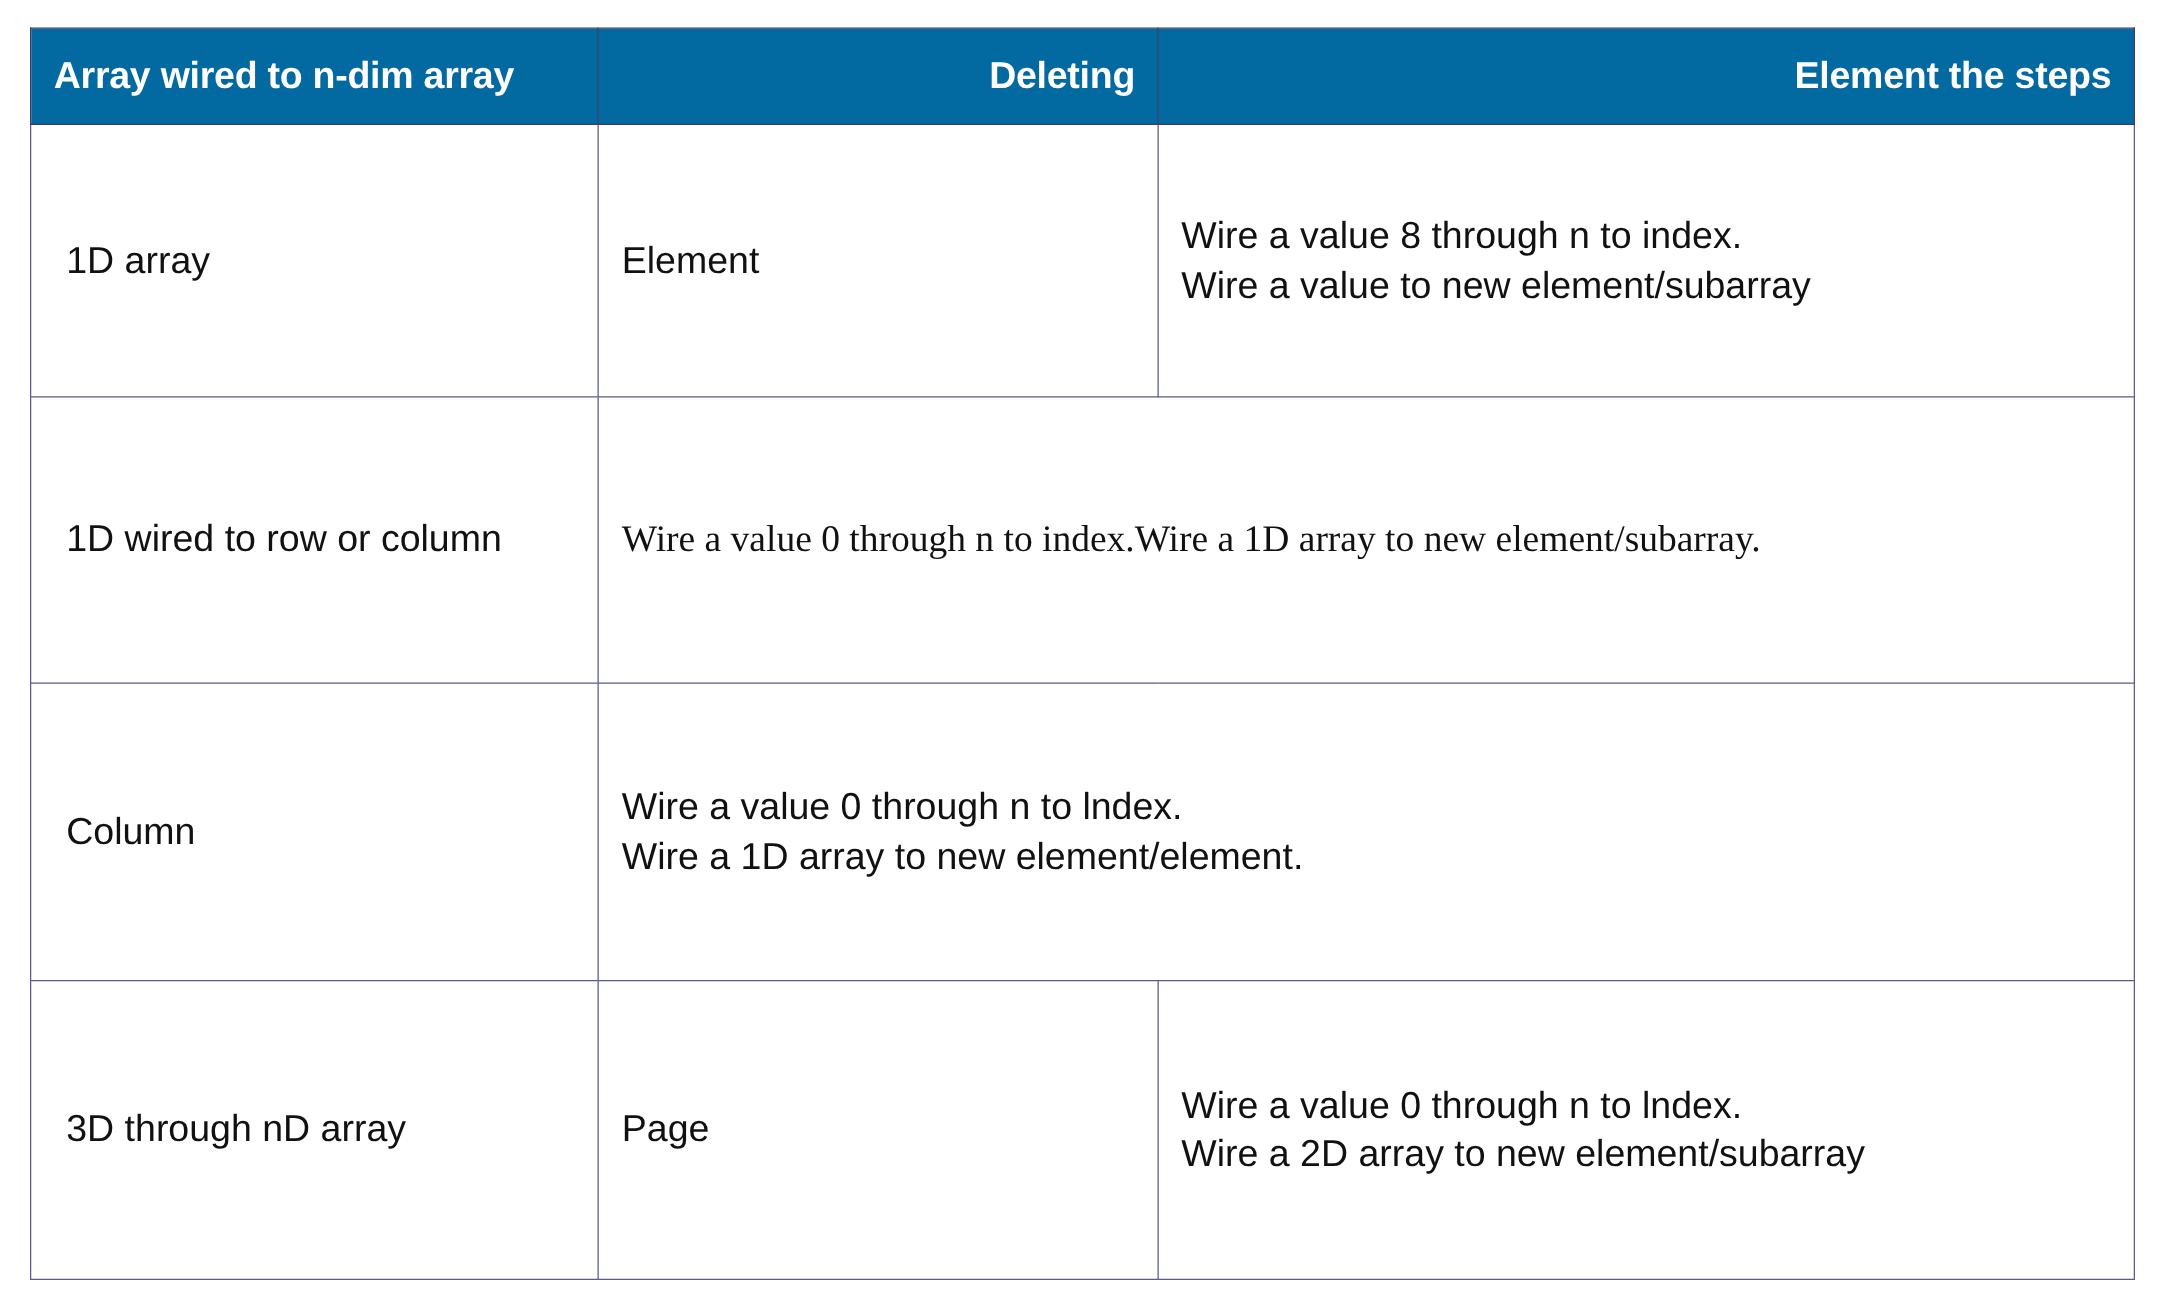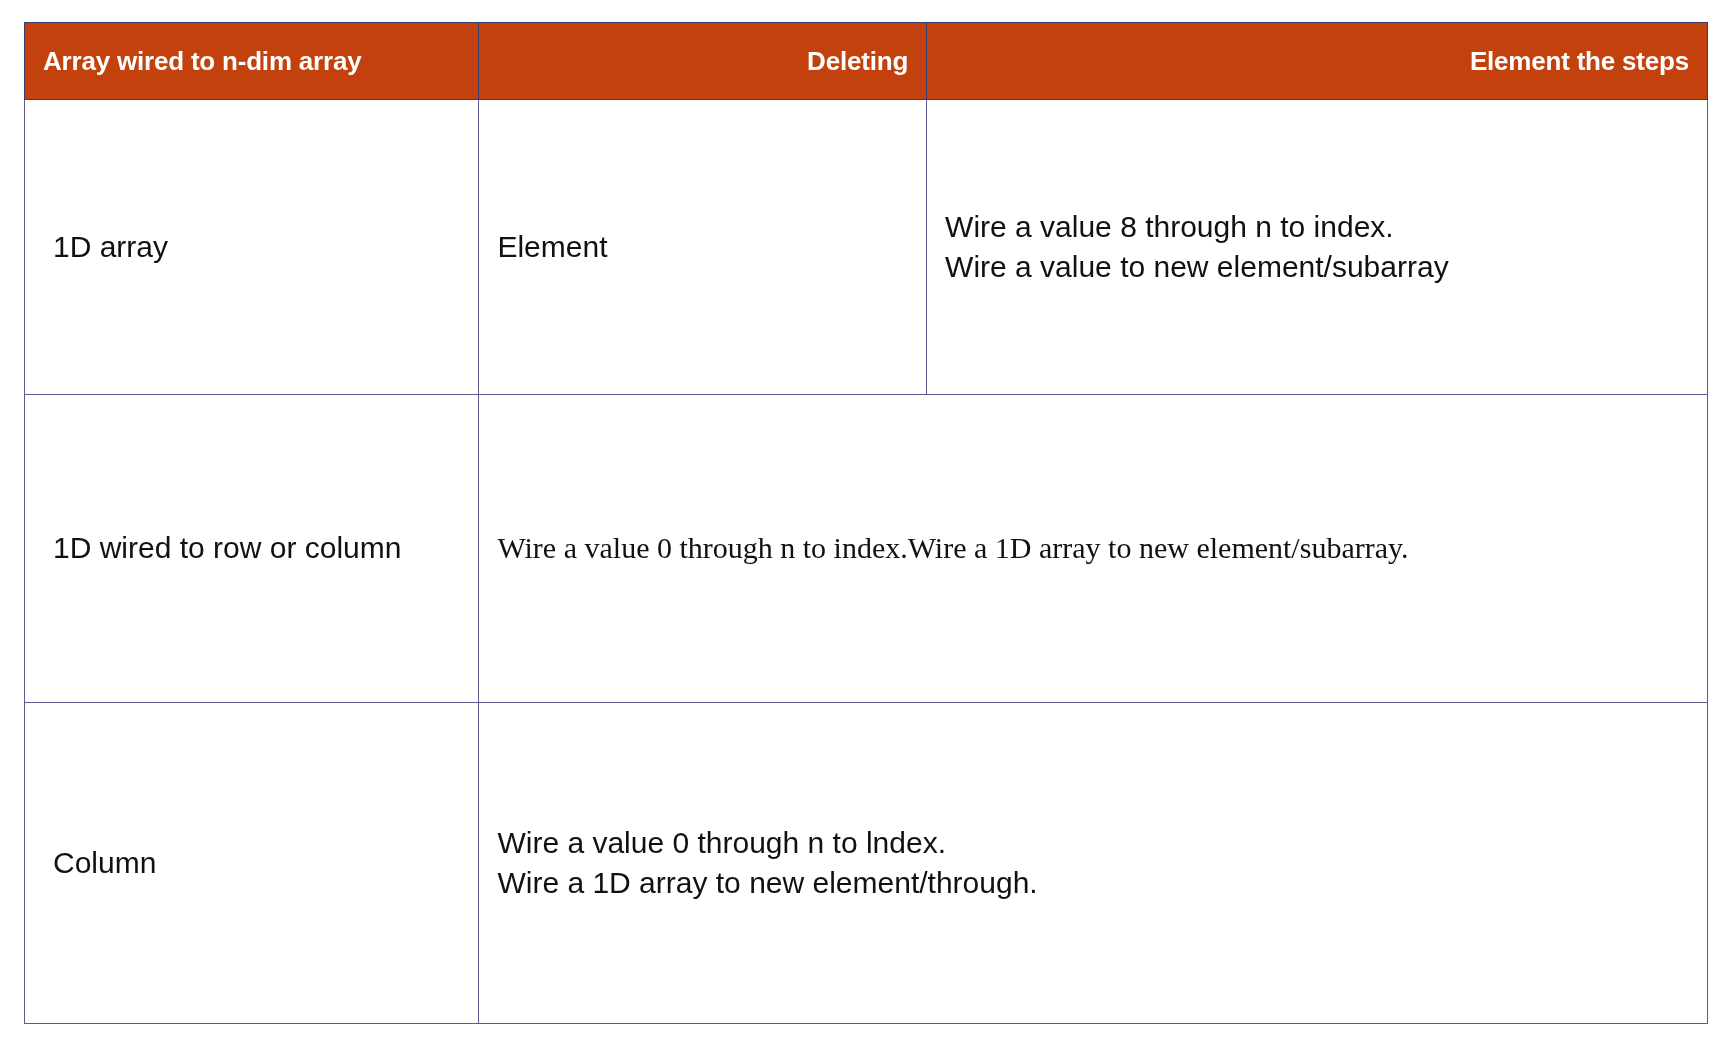--- a/index.html
+++ b/index.html
@@ -28,23 +28,23 @@
     height: 100%;
     border-collapse: collapse;
     table-layout: fixed;
   }
 
   table.data-table col.c-first  { width: 27.0%; }
   table.data-table col.c-second { width: 26.6%; }
   table.data-table col.c-third  { width: 46.4%; }
 
   thead th {
-    background: #c2410c;
+    background: #0369a1;
     color: #ffffff;
-    font-size: 26px;
+    font-size: 30px;
     font-weight: bold;
     letter-spacing: -0.2px;
     height: 77px;
     padding: 0 18px;
     box-sizing: border-box;
     border: 1px solid #3b3b6b;
     vertical-align: middle;
   }
   thead th.th-left   { text-align: left; }
   thead th.th-center { text-align: right; }
@@ -110,21 +110,29 @@
       <tr class="r2">
         <td class="label-cell">1D wired to row or column</td>
         <td colspan="2" class="merged-inline">Wire a value 0 through n to index.Wire a 1D array to new element/subarray.</td>
       </tr>
 
 
       <tr class="r4">
         <td class="label-cell">Column</td>
         <td colspan="2">
           <span class="line">Wire a value 0 through n to lndex.</span>
-          <span class="line">Wire a 1D array to new element/through.</span>
+          <span class="line">Wire a 1D array to new element/element.</span>
         </td>
       </tr>
 
+      <tr class="r5">
+        <td class="label-cell">3D through nD array</td>
+        <td>Page</td>
+        <td>
+          <span class="line">Wire a value 0 through n to lndex.</span>
+          <span class="line">Wire a 2D array to new element/subarray</span>
+        </td>
+      </tr>
 
 
     </tbody>
   </table>
 </div>
 
 </body></html>

